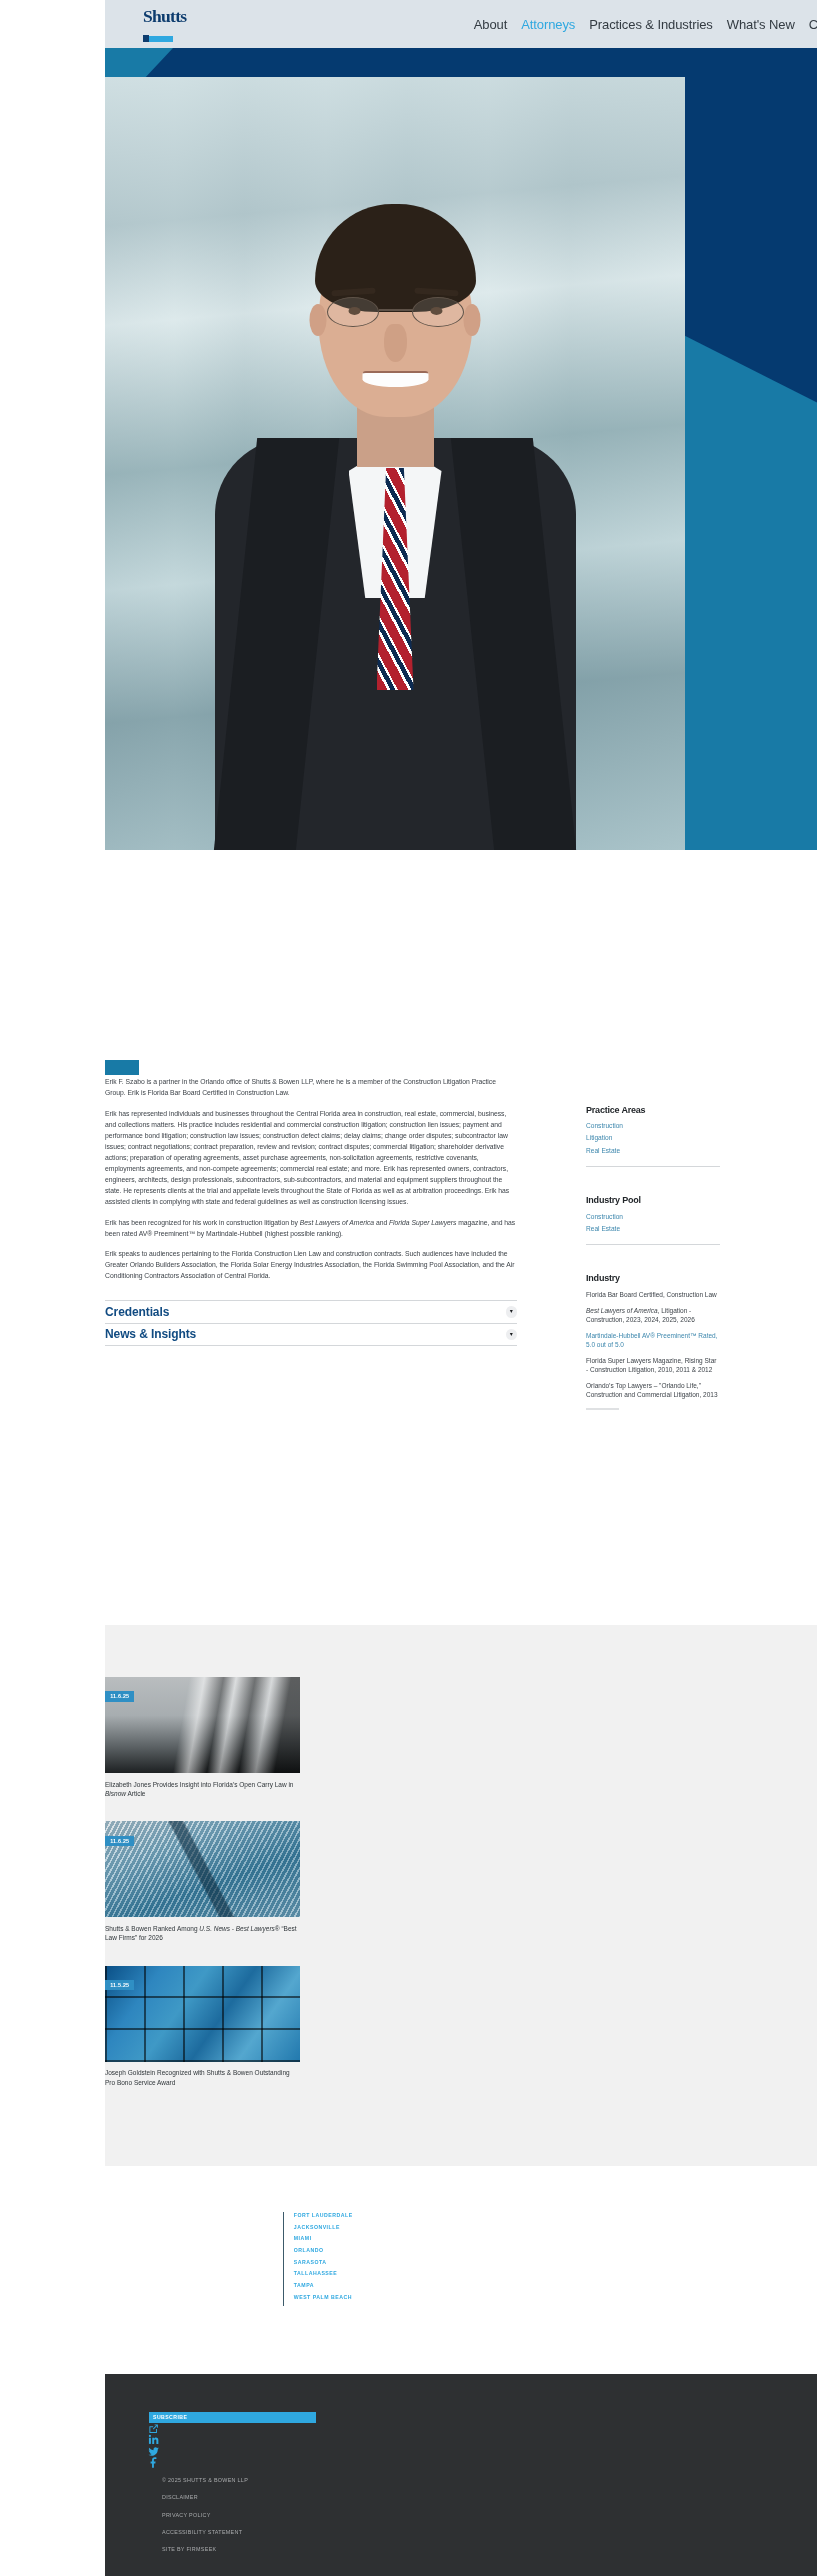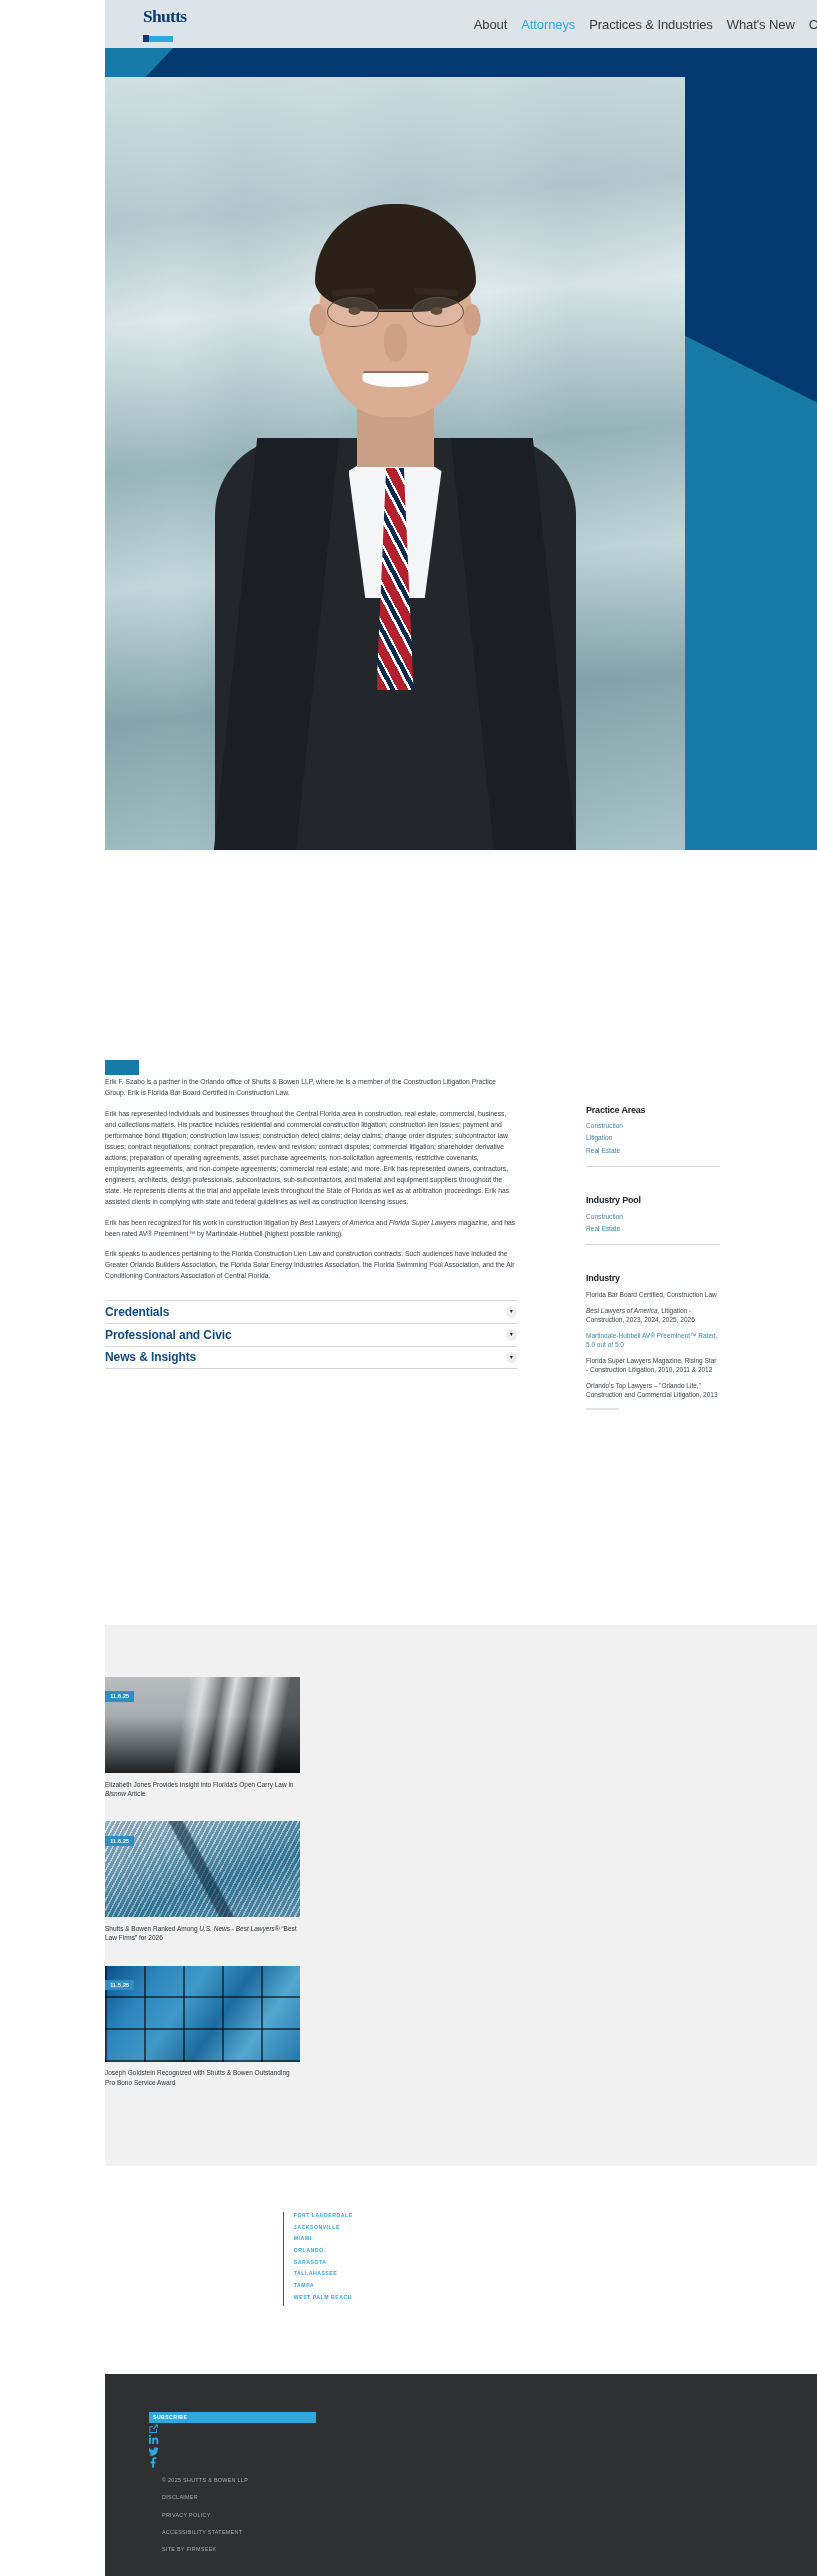--- a/index.html
+++ b/index.html
@@ -621,24 +621,20 @@
           <span>Erik has been recognized for his work in construction litigation by </span><em>Best Lawyers of America</em><span> and </span><em>Florida Super Lawyers</em><span> magazine, and has been rated AV® Preeminent™ by Martindale-Hubbell (highest possible ranking).</span>
         </p>
         <p>Erik speaks to audiences pertaining to the Florida Construction Lien Law and construction contracts.  Such audiences have included the Greater Orlando Builders Association, the Florida Solar Energy Industries Association, the Florida Swimming Pool Association, and the Air Conditioning Contractors Association of Central Florida.</p>
 
         <div class="accordions">
           <div class="acc-item">
             <span class="acc-title">Credentials</span>
             <span class="acc-chevron">▼</span>
           </div>
           <div class="acc-item">
-            <span class="acc-title">Professional and Civic</span>
-            <span class="acc-chevron">▼</span>
-          </div>
-          <div class="acc-item">
             <span class="acc-title">News &amp; Insights</span>
             <span class="acc-chevron">▼</span>
           </div>
         </div>
       </div>
 
       <aside class="side-col">
 
         <h2 class="side-h">Practice Areas</h2>
         <a href="#" class="side-link">Construction</a>

